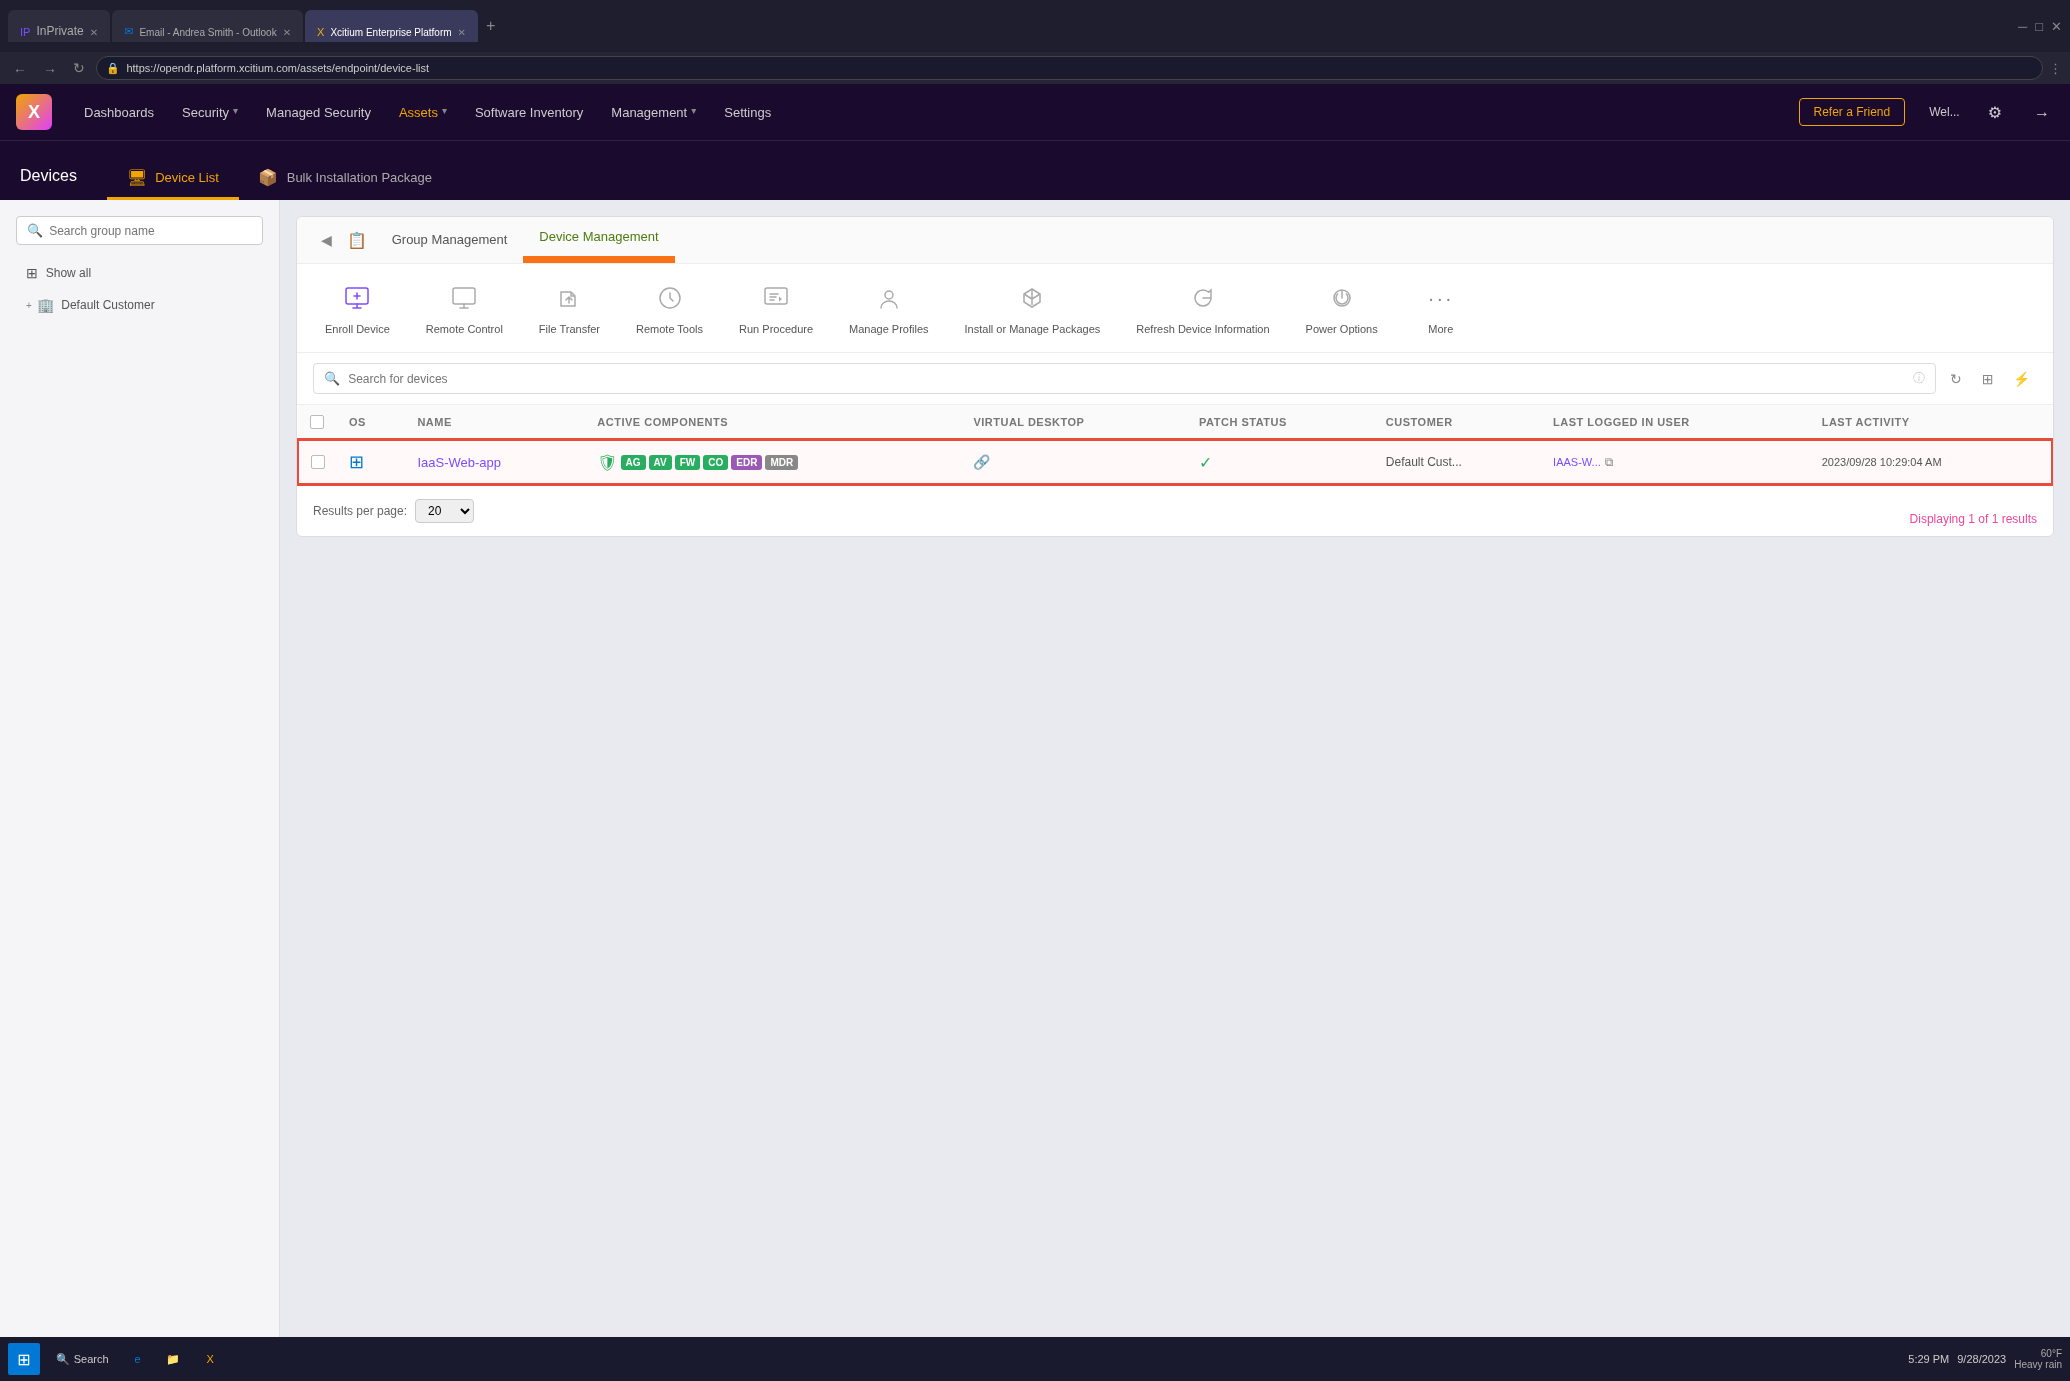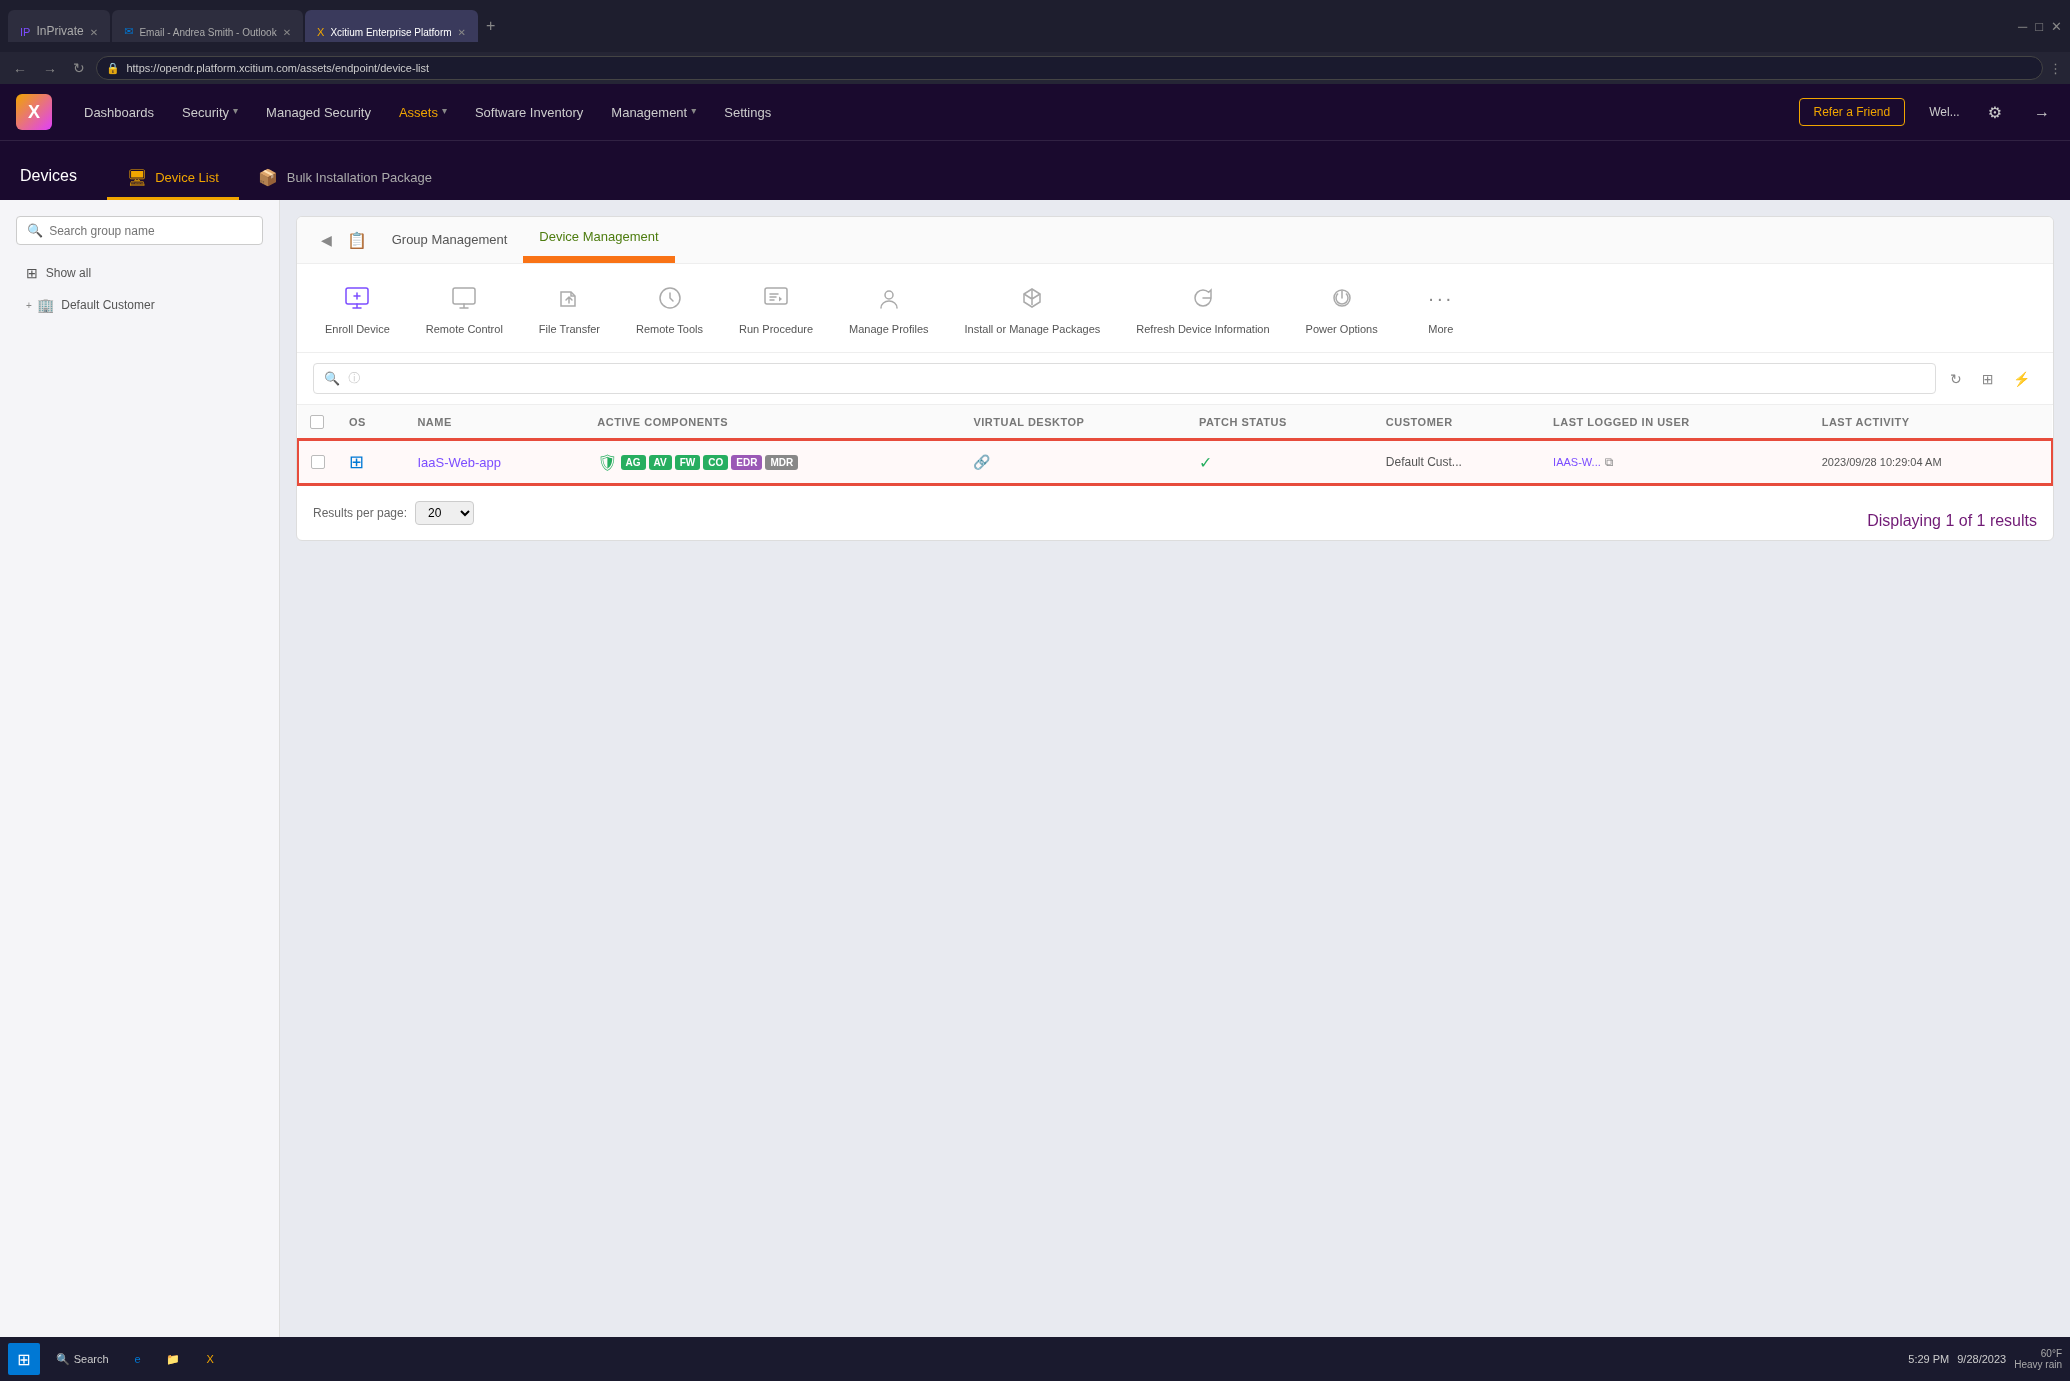--- a/index.html
+++ b/index.html
@@ -425,21 +425,21 @@
       gap: 8px;
       font-size: 12px;
       color: #666;
     }
     .per-page select {
       border: 1px solid #ccc;
       border-radius: 4px;
       padding: 3px 8px;
       font-size: 12px;
     }
-    .results-text { font-size: 16px; color: #701a75; margin-top: 16px; }
+    .results-text { font-size: 12px; color: #ec4899; margin-top: 16px; }
 
     
     .taskbar {
       position: fixed;
       bottom: 0;
       left: 0;
       right: 0;
       height: 44px;
       background: #1a1a2e;
       display: flex;
@@ -696,20 +696,21 @@
         </div>
         <div class="action-btn">
           <div class="action-btn-icon" style="color:#888;font-size:20px;letter-spacing:2px;">···</div>
           <span class="action-btn-label">More</span>
         </div>
       </div>
 
       <div class="device-search-bar">
         <div class="device-search-input">
           <span style="color:#888;">🔍</span>
+          <input type="text" style="border: none; outline: none; font-size: 12px; flex: 1 1 0%;" placeholder="Search for devices">
           <span style="color:#ccc;font-size:12px;">ⓘ</span>
         </div>
         <div class="search-actions">
           <span class="icon-btn" title="Refresh">↻</span>
           <span class="icon-btn" title="Columns">⊞</span>
           <span class="icon-btn" title="Filter">⚡</span>
         </div>
       </div>
 
       <table class="device-table">

